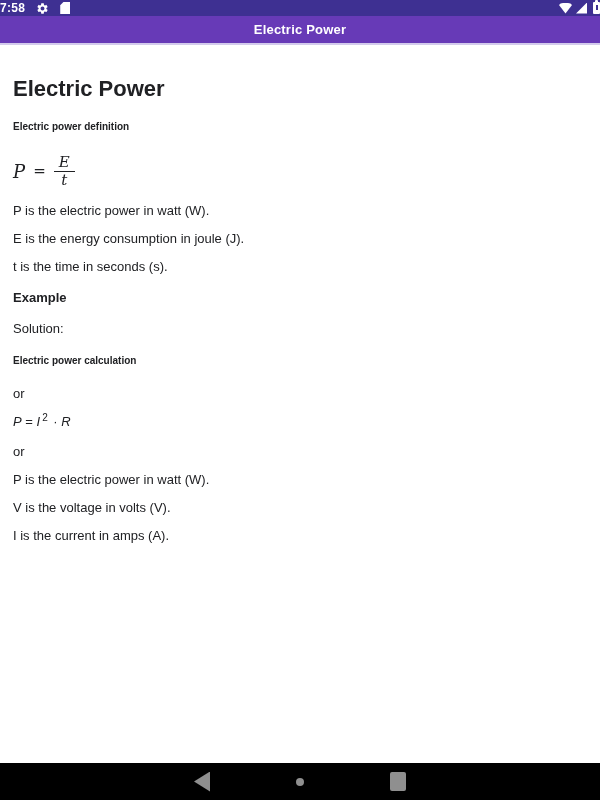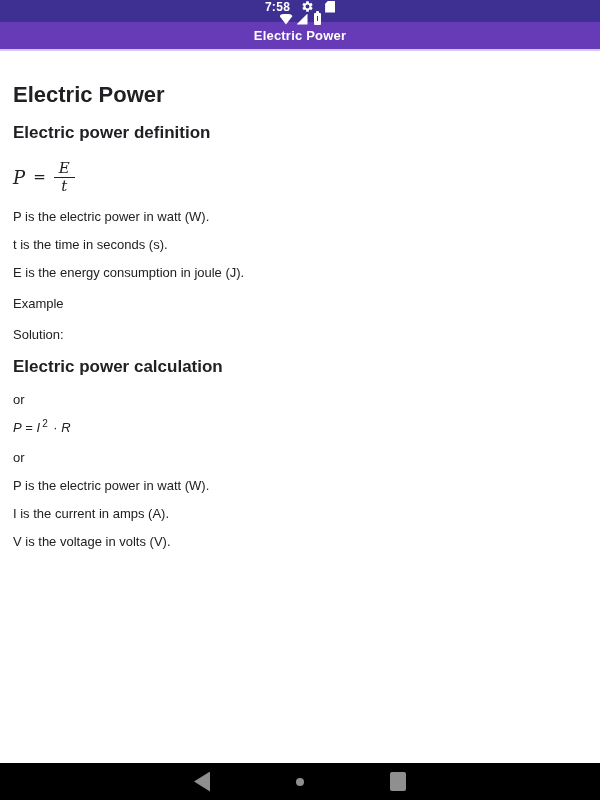--- a/index.html
+++ b/index.html
@@ -10,43 +10,43 @@
     --nav-bar-bg:#000000;
     --nav-icon:#8f8f8f;
     --divider:#d3cbec;
   }
   *{box-sizing:border-box;margin:0;padding:0;}
   html,body{margin:0;padding:0;background:#555;}
   body{font-family:"Liberation Sans","DejaVu Sans",sans-serif;}
   .screen{width:600px;height:800px;position:relative;overflow:hidden;background:var(--content-bg,#fff);margin:0 auto;}
 
   
-  .status-bar{height:22px;background:var(--status-bar-bg,#3e3092);display:flex;align-items:center;justify-content:space-between;padding:0 24px;flex-direction:column;}
+  .status-bar{height:16px;background:var(--status-bar-bg,#3e3092);display:flex;align-items:center;justify-content:space-between;padding:0 0;}
   .sb-group{display:flex;align-items:center;}
   .sb-left{gap:11px;}
   .sb-right{gap:4px;}
   .sb-time{color:#fff;font-size:12px;font-weight:bold;letter-spacing:.3px;line-height:1;}
   .gear-icon{width:13px;height:13px;display:block;}
   .sd-icon{width:10px;height:12px;background:#fff;clip-path:polygon(32% 0,100% 0,100% 100%,0 100%,0 28%);}
   .wifi-icon{width:13px;height:11px;background:#fff;clip-path:polygon(50% 100%,0 22%,12% 9%,50% 0,88% 9%,100% 22%);}
   .signal-icon{width:11px;height:11px;background:#fff;clip-path:polygon(100% 0,100% 100%,0 100%);}
   .battery-icon{width:7px;height:12px;background:#fff;border-radius:1px;position:relative;margin-left:2px;}
   .battery-icon::before{content:"";position:absolute;top:-2px;left:2px;width:3px;height:2px;background:#fff;border-radius:1px 1px 0 0;}
   .battery-icon::after{content:"";position:absolute;top:3px;left:3px;width:1.5px;height:5px;background:var(--status-bar-bg,#3e3092);}
 
   
   .app-bar{height:27px;background:var(--app-bar-bg,#673ab7);display:flex;align-items:center;justify-content:center;}
   .app-title{color:#fff;font-size:13px;font-weight:bold;letter-spacing:.2px;}
 
   
   .content{height:714px;overflow:hidden;background:var(--content-bg,#fff);border-top:2px solid var(--divider,#d3cbec);padding:0 13px;color:var(--text,#202124);}
   h1{font-size:22px;line-height:26px;font-weight:bold;margin:31px 0 13px;}
-  h2{font-size:17px;line-height:18px;font-weight:bold;margin:16px 0;}
+  h2{font-size:10px;line-height:18px;font-weight:bold;margin:16px 0;}
   p{font-size:13px;line-height:15px;margin:0 0 13px;}
-  p.bold{font-weight:normal;margin:16px 0;}
+  p.bold{font-weight:bold;margin:16px 0;}
   .formula{margin-bottom:14px;}
   .seg-var{font-style:italic;}
   .seg-sup{font-size:10px;position:relative;top:-5px;margin:0 2px;}
 
   .fformula{font-family:"DejaVu Serif","Liberation Serif",serif;font-style:italic;display:flex;align-items:center;height:38px;margin:8px 0 13px;}
   .ff-lhs{font-size:18px;}
   .ff-eq{font-style:normal;font-size:15px;margin:0 8px;}
   .ff-frac{display:inline-flex;flex-direction:column;align-items:center;}
   .ff-num{font-size:15px;line-height:17px;padding:0 5px;}
   .ff-den{font-size:15px;line-height:17px;padding:0 5px;border-top:1px solid var(--text,#202124);width:100%;text-align:center;}
@@ -93,34 +93,34 @@
     <div class="fformula">
       <span class="ff-lhs">P</span>
       <span class="ff-eq">=</span>
       <span class="ff-frac">
         <span class="ff-num">E</span>
         <span class="ff-den">t</span>
       </span>
     </div>
 
     <p>P is the electric power in watt (W).</p>
+    <p>E is the energy consumption in joule (J).</p>
     <p>t is the time in seconds (s).</p>
-    <p>E is the energy consumption in joule (J).</p>
 
     <p class="bold">Example</p>
     <p>Solution:</p>
 
     <h2>Electric power calculation</h2>
     <p>or</p>
     <p class="formula"><span class="seg-var">P</span><span> = </span><span class="seg-var">I</span><span class="seg-sup">2</span><span> · </span><span class="seg-var">R</span></p>
     <p>or</p>
 
     <p>P is the electric power in watt (W).</p>
+    <p>V is the voltage in volts (V).</p>
     <p>I is the current in amps (A).</p>
-    <p>V is the voltage in volts (V).</p>
 
   </div>
 
   <div class="nav-bar">
     <div class="nav-btn nav-back">
       <span class="back-glyph"></span>
     </div>
     <div class="nav-btn nav-home">
       <span class="home-glyph"></span>
     </div>

